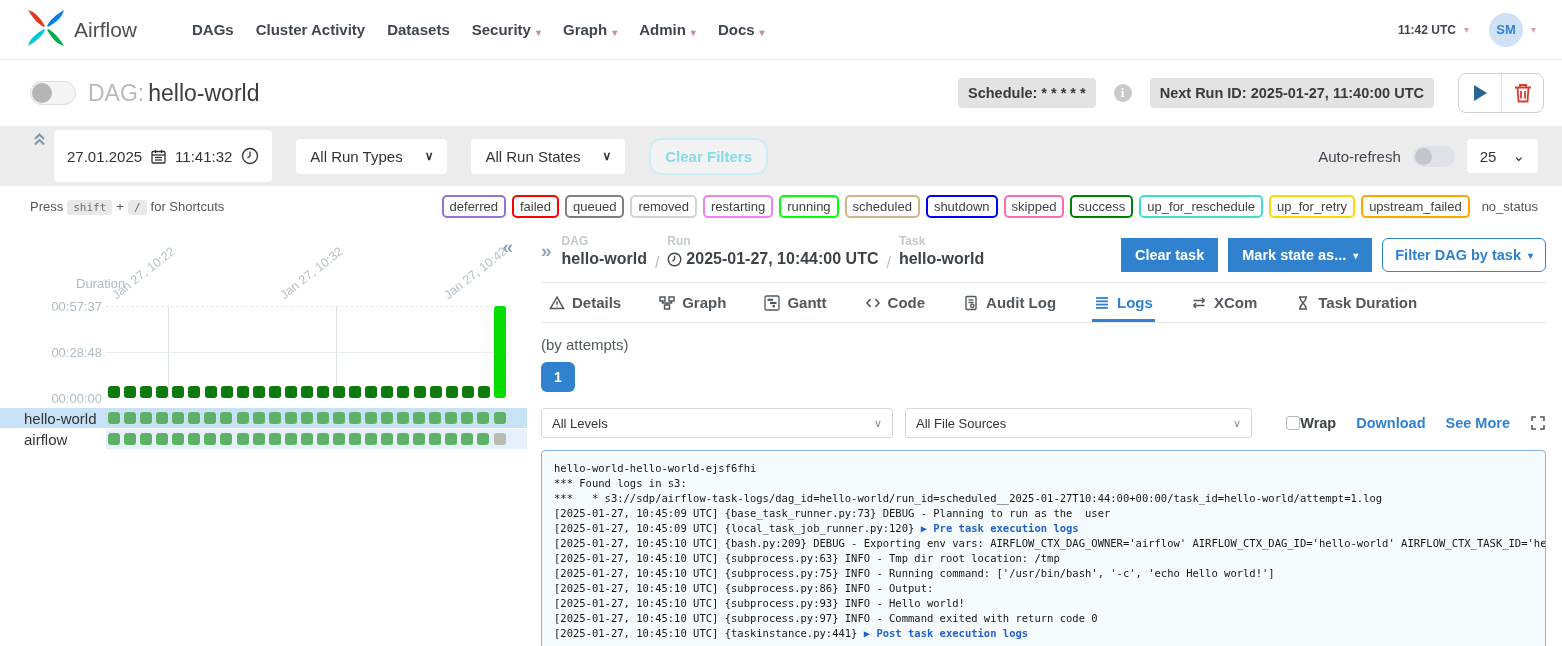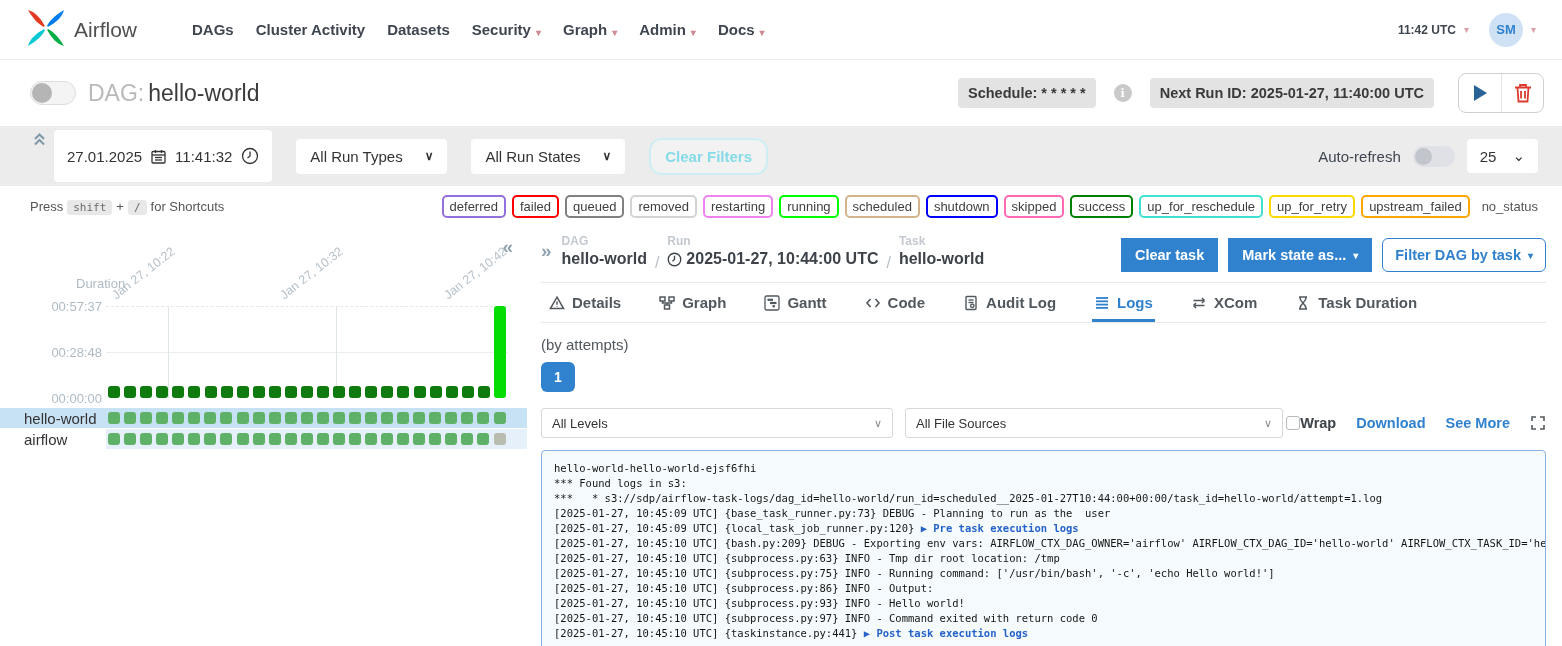--- a/index.html
+++ b/index.html
@@ -99,21 +99,21 @@
   .tab svg{flex:none}
   .tab.active{color:#3182ce;box-shadow:inset 0 -3px 0 #3182ce}
   .by-attempts{margin-top:13px;font-size:15px;color:#51585e}
   .attempt-btn{margin-top:9px;width:34px;height:30px;background:#3182ce;color:#fff;font-weight:bold;font-size:14px;
                border:none;border-radius:6px;display:flex;align-items:center;justify-content:center;cursor:pointer}
   .log-controls{display:flex;align-items:center;margin-top:16px}
   .log-select{border:1px solid #d8d8d8;border-radius:3px;height:30px;display:flex;align-items:center;justify-content:space-between;
               padding:0 10px;font-size:13px;color:#333;background:#fff;cursor:pointer}
   .log-select .chev{color:#888;font-size:11px}
   .sel-levels{width:352px}
-  .sel-sources{width:378px;margin-left:12px}
+  .sel-sources{width:347px;margin-left:12px}
   .log-right{margin-left:auto;display:flex;align-items:center;gap:20px}
   .wrap-ctl{display:flex;align-items:center;font-size:14.5px;color:#3d4349;font-weight:bold;cursor:pointer}
   .checkbox{width:14px;height:14px;border:1px solid #b9b9b9;border-radius:3px;background:#fdfdfd}
   .link{color:#3182ce;font-weight:bold;font-size:14.5px;cursor:pointer;text-decoration:none}
   .expand-icon{color:#51585e;cursor:pointer;display:flex}
   .log-box{margin-top:12px;border:1px solid #86b2dd;background:#f5fafd;border-radius:4px;height:212px;
            padding:10px 12px;font-family:"DejaVu Sans Mono",monospace;font-size:10.5px;line-height:15px;color:#151515;
            position:relative;overflow:hidden}
   .log-line{white-space:pre}
   .log-link{color:#2563c9;font-weight:bold;cursor:pointer}

